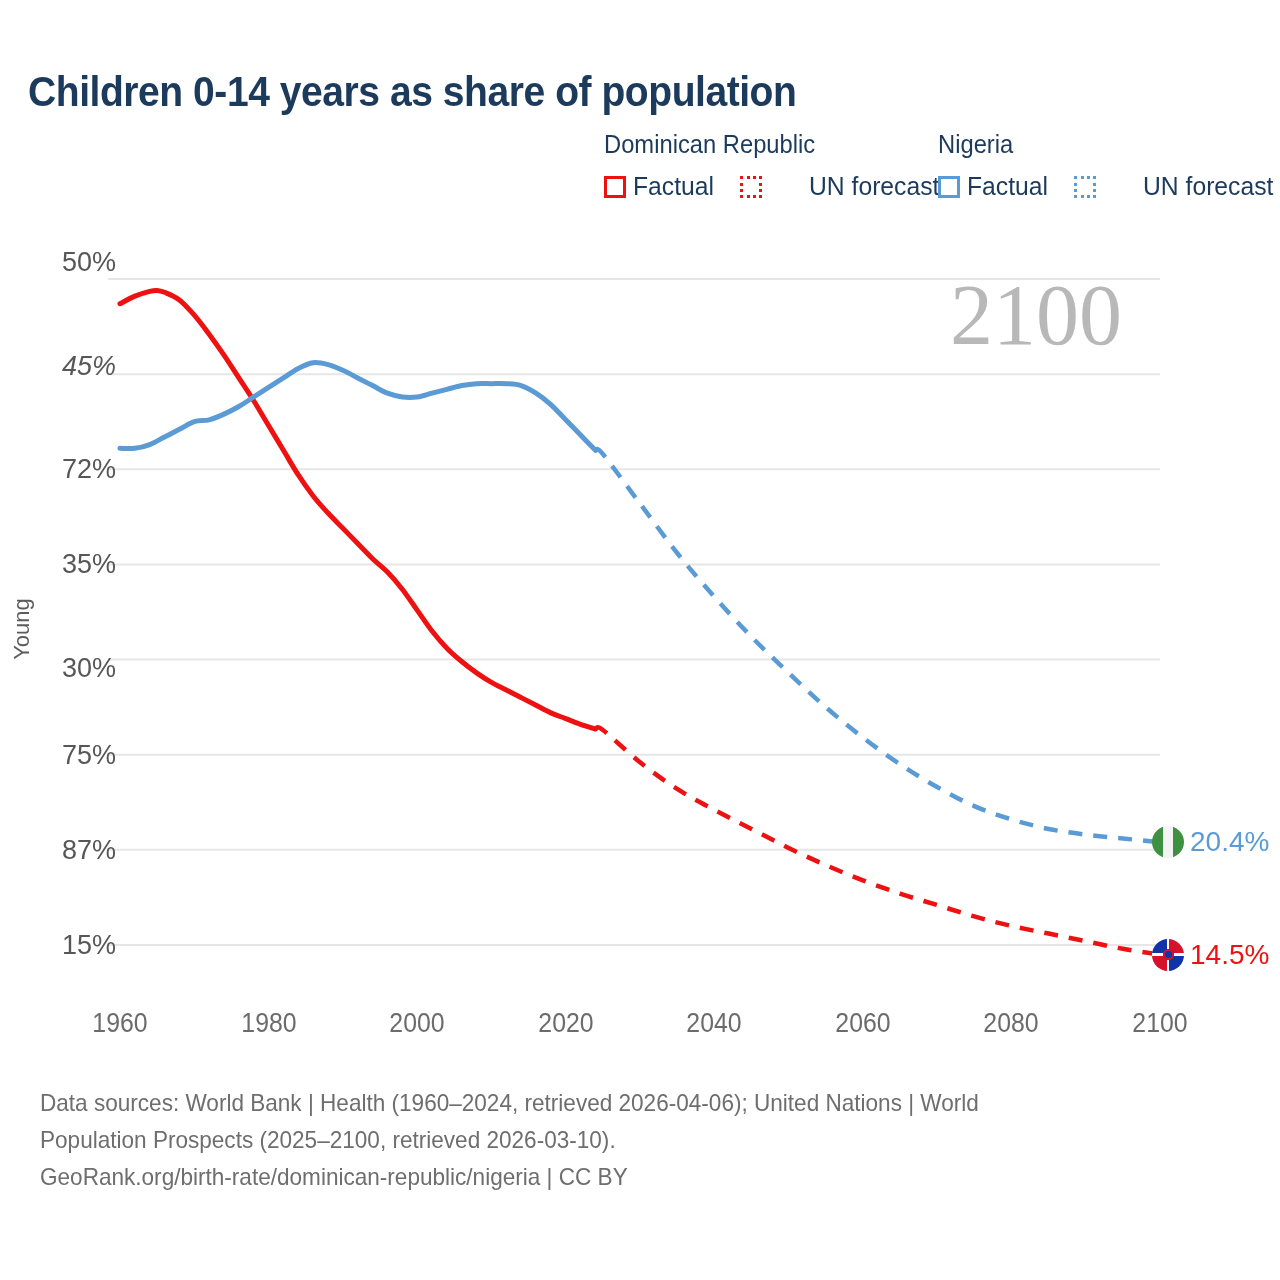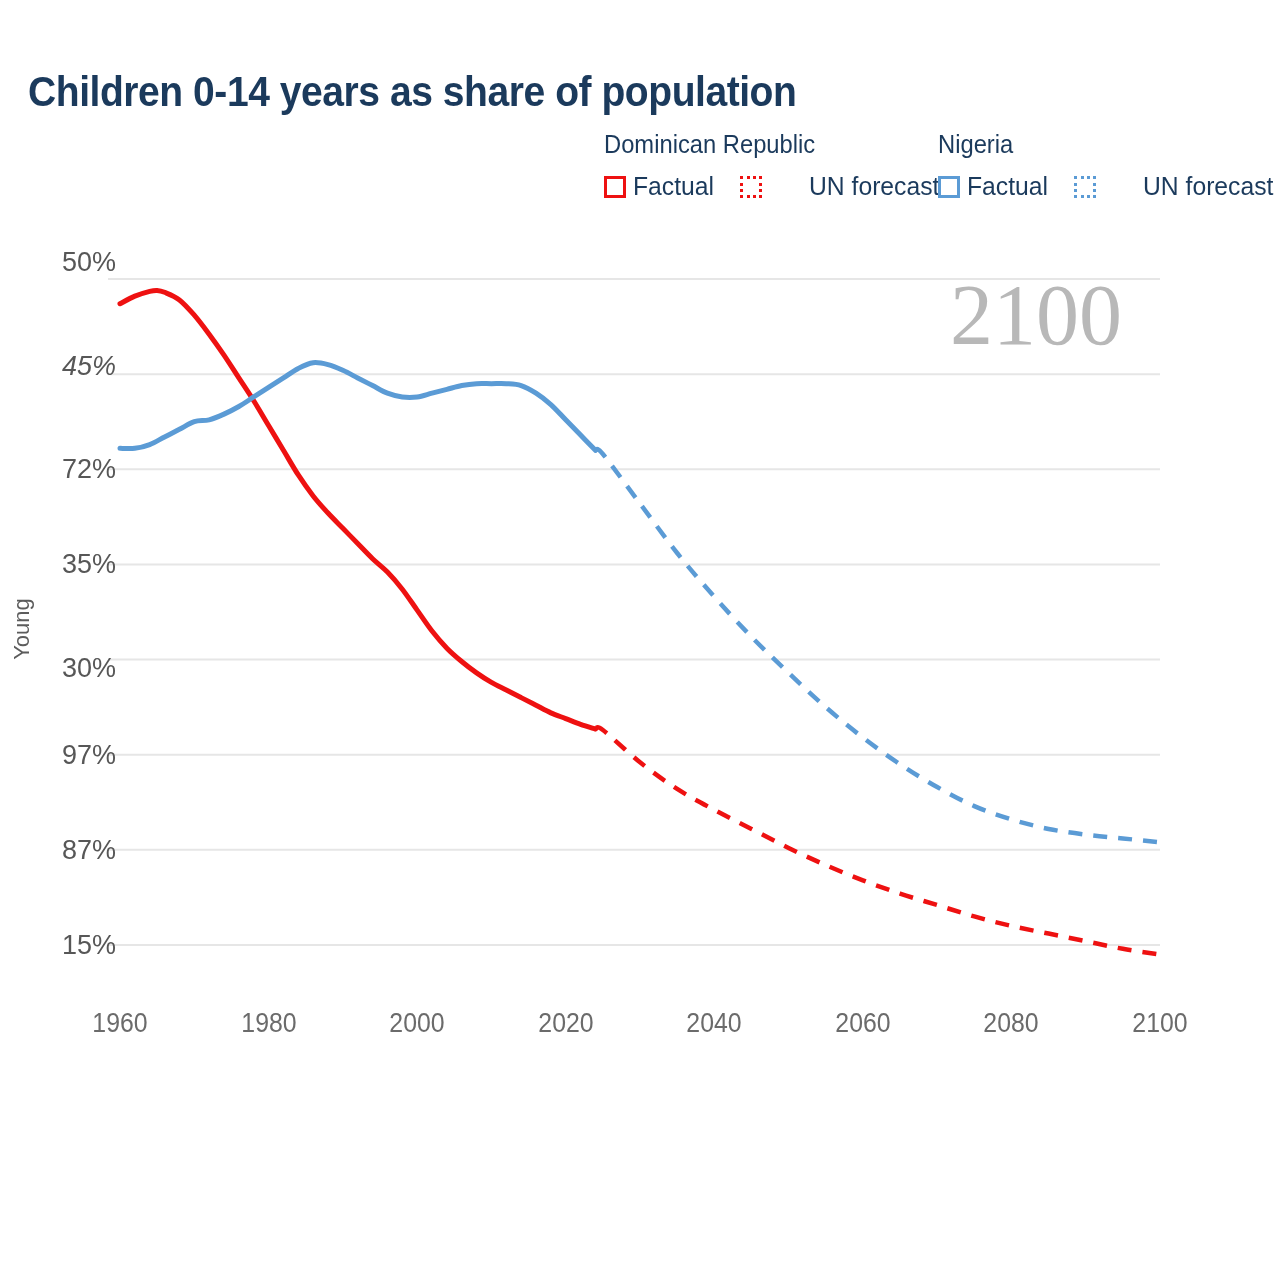--- a/index.html
+++ b/index.html
@@ -260,30 +260,47 @@
         <path d="M595.43,450.26 C596.67,450.89 595.43,445.18 602.86,454.06 C610.29,462.94 627.62,487.05 640.00,503.54 C652.38,520.03 664.76,537.47 677.14,553.01 C689.52,568.55 701.90,582.82 714.29,596.78 C726.67,610.73 739.05,624.05 751.43,636.74 C763.81,649.42 776.19,661.16 788.57,672.89 C800.95,684.63 813.33,696.36 825.71,707.14 C838.10,717.93 850.48,728.07 862.86,737.59 C875.24,747.10 887.62,755.98 900.00,764.23 C912.38,772.47 924.76,780.09 937.14,787.06 C949.52,794.04 961.90,800.70 974.29,806.09 C986.67,811.48 999.05,815.61 1011.43,819.41 C1023.81,823.22 1036.19,826.39 1048.57,828.93 C1060.95,831.46 1073.33,833.05 1085.71,834.63 C1098.10,836.22 1110.48,837.17 1122.86,838.44 C1135.24,839.71 1153.81,841.61 1160.00,842.25" fill="none" stroke="#5b9bd5" stroke-width="4.5" stroke-linecap="butt" stroke-linejoin="round" stroke-dasharray="14 11"></path>
       </g>
   </svg>
 
   <div id="ytick-layer">
       <div class="ytick-label" style="top: 262px;">50%</div>
       <div class="ytick-label" style="top: 366px; font-style: italic;">45%</div>
       <div class="ytick-label" style="top: 469.286px;">72%</div>
       <div class="ytick-label" style="top: 564.429px;">35%</div>
       <div class="ytick-label" style="top: 660px; margin-top: 8px;">30%</div>
-      <div class="ytick-label" style="top: 754.714px;">97%</div>
+      <div class="ytick-label" style="top: 754.714px;">75%</div>
       <div class="ytick-label" style="top: 849.857px;">87%</div>
       <div class="ytick-label" style="top: 945px;">15%</div>
     </div>
   <div id="xtick-layer">
       <div class="xtick-label" style="left: 120px;">1960</div>
       <div class="xtick-label" style="left: 268.571px;">1980</div>
       <div class="xtick-label" style="left: 417.143px;">2000</div>
       <div class="xtick-label" style="left: 565.714px;">2020</div>
       <div class="xtick-label" style="left: 714.286px;">2040</div>
       <div class="xtick-label" style="left: 862.857px;">2060</div>
       <div class="xtick-label" style="left: 1011.43px;">2080</div>
       <div class="xtick-label" style="left: 1160px;">2100</div>
     </div>
 
-
+  <div id="endmarker-layer">
+      <div class="end-marker flag-ng" style="left: 1168px; top: 842.246px;"></div>
+      <div class="end-value ng" style="left: 1190px; top: 842.246px;">20.4%</div>
+      <div class="end-marker flag-dr" style="left: 1168px; top: 954.514px;">
+        <span class="q q-tl"></span>
+        <span class="q q-tr"></span>
+        <span class="q q-bl"></span>
+        <span class="q q-br"></span>
+        <span class="emblem"></span>
+      </div>
+      <div class="end-value dr" style="left: 1190px; top: 954.514px;">14.5%</div>
+    </div>
+
+  <div id="footer">
+    <div>Data sources: World Bank | Health (1960–2024, retrieved 2026-04-06); United Nations | World</div>
+    <div>Population Prospects (2025–2100, retrieved 2026-03-10).</div>
+    <div>GeoRank.org/birth-rate/dominican-republic/nigeria | CC BY</div>
+  </div>
 
 </div>
 
 </body></html>

